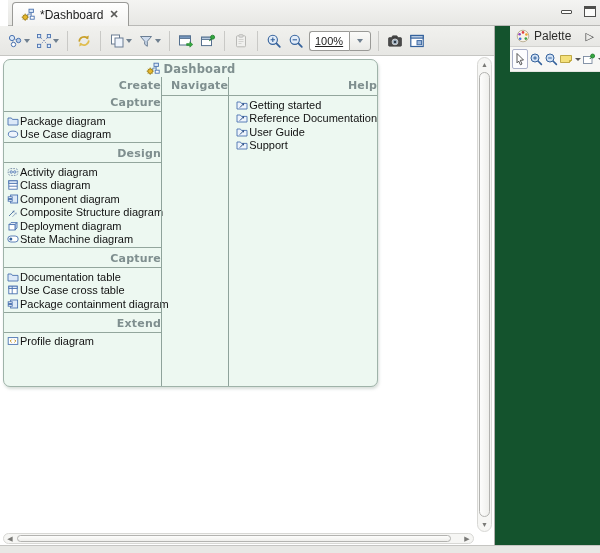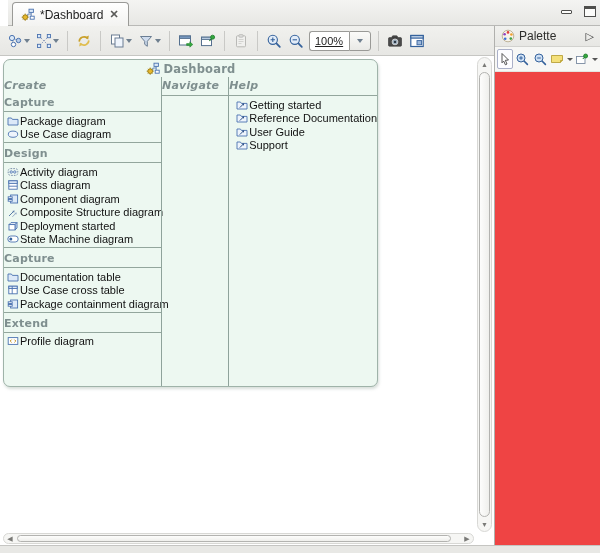--- a/index.html
+++ b/index.html
@@ -58,22 +58,22 @@
   }
   .panel-title {
     height:17px; display:flex; align-items:center; justify-content:center; gap:4px;
   }
   .head-txt { font-family:"DejaVu Sans", sans-serif; font-weight:bold; font-size:11px; color:#7f8f8f; letter-spacing:.2px; }
   .cols { position:absolute; left:0; top:17px; right:0; bottom:0; display:flex; }
   .col { height:100%; }
   .col-create { width:157px; }
   .col-nav { width:83px; border-left:1px solid #8fa39b; }
   .col-help { flex:1; border-left:1px solid #8fa39b; }
-  .colhead { text-align:left; padding:2px 0 3px;font-style:italic; }
-  .subhead { text-align:left; padding:1px 0 2px; margin-top:3px; }
+  .colhead { text-align:right; padding:2px 0 3px; }
+  .subhead { text-align:right; padding:1px 0 2px; margin-top:3px; }
   .rule { border-top:1px solid #93a69d; }
   .items { padding:2px 0 1px; }
   .item { display:flex; align-items:center; gap:1px; height:13.5px; padding-left:3px; cursor:pointer; white-space:nowrap; }
   .item .lbl { font-size:11px; color:#111; }
   .ic { display:flex; width:12px; height:12px; flex:0 0 12px; }
   
   .vscroll {
     position:absolute; left:477px; top:1px; width:15px; height:475px;
     background:#f6f6f4; border:1px solid #d8d8d5; border-radius:8px;
     display:flex; flex-direction:column; align-items:center;
@@ -86,21 +86,21 @@
   .sbtn { display:flex; align-items:center; justify-content:center; color:#7a7a77; font-size:7px; }
   .vscroll .sbtn { width:13px; height:13px; }
   .hscroll .sbtn { width:12px; height:9px; }
   .vthumb { width:11px; flex:1; margin:1px 0; background:linear-gradient(90deg,#fdfdfc,#efefec);
             border:1px solid #b3b3b0; border-radius:6px; }
   .hthumb { height:7px; flex:1; margin:0 10px 0 1px; background:linear-gradient(#fdfdfc,#efefec);
             border:1px solid #b3b3b0; border-radius:5px; }
   
   .palette {
     position:absolute; left:494px; top:26px; width:106px; height:519px;
-    background:#ef4444; border-left:1px solid #b0b0ad;
+    background:#14532d; border-left:1px solid #b0b0ad;padding-left:15px;
   }
   .pal-head {
     height:21px; display:flex; align-items:center; gap:4px; padding:0 6px;
     background:linear-gradient(#f1f1ee,#e7e7e4); border-bottom:1px solid #d2d2cf;
   }
   .pal-head .pt { flex:1; font-size:12px; color:#2d2d2b; }
   .pal-arrow { font-size:11px; color:#333; }
   .pal-tools { height:25px; display:flex; align-items:center; gap:1px; padding:0 2px;
     background:#f7f7f5; border-bottom:1px solid #e4e4e1; }
   .ptool { display:flex; align-items:center; justify-content:center; width:18px; height:20px; border-radius:2px; }
@@ -330,21 +330,21 @@
             <span class="lbl">Composite Structure diagram</span>
           </div>
           <div class="item">
             <span class="ic">
               <svg width="12" height="12" viewBox="0 0 12 12">
                 <path d="M2 4.6 L4 2.6 H10 L8 4.6 Z" fill="#eef4fc" stroke="#4a72b0" stroke-width="0.9"></path>
                 <path d="M8 4.6 L10 2.6 V8 L8 10 Z" fill="#dce9f8" stroke="#4a72b0" stroke-width="0.9"></path>
                 <rect x="2" y="4.6" width="6" height="5.4" fill="#fff" stroke="#4a72b0" stroke-width="0.9"></rect>
               </svg>
             </span>
-            <span class="lbl">Deployment started</span>
+            <span class="lbl">Deployment diagram</span>
           </div>
           <div class="item">
             <span class="ic">
               <svg width="12" height="12" viewBox="0 0 12 12">
                 <rect x="0.8" y="3" width="10.4" height="6" rx="3" fill="#fff" stroke="#4a72b0" stroke-width="0.9"></rect>
                 <circle cx="3.8" cy="6" r="1.5" fill="#34629e"></circle>
               </svg>
             </span>
             <span class="lbl">State Machine diagram</span>
           </div>

